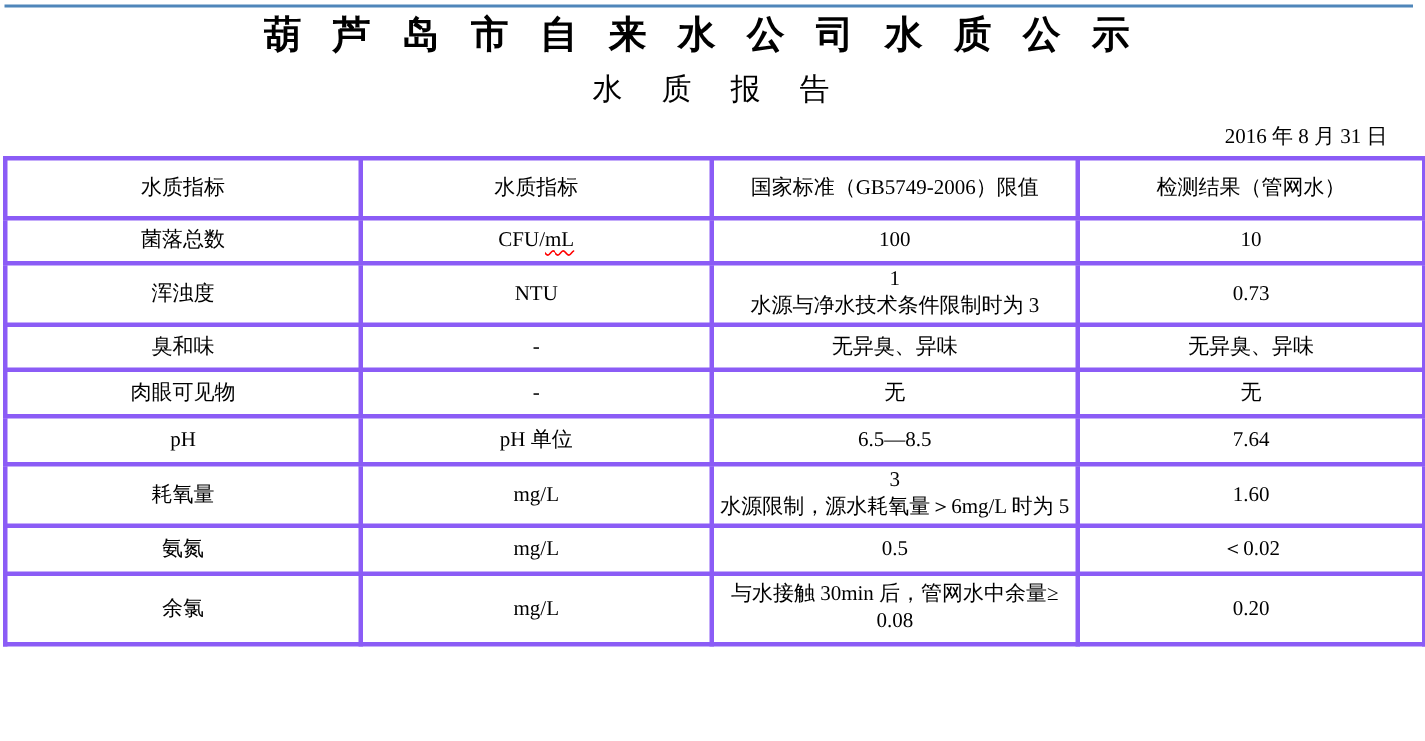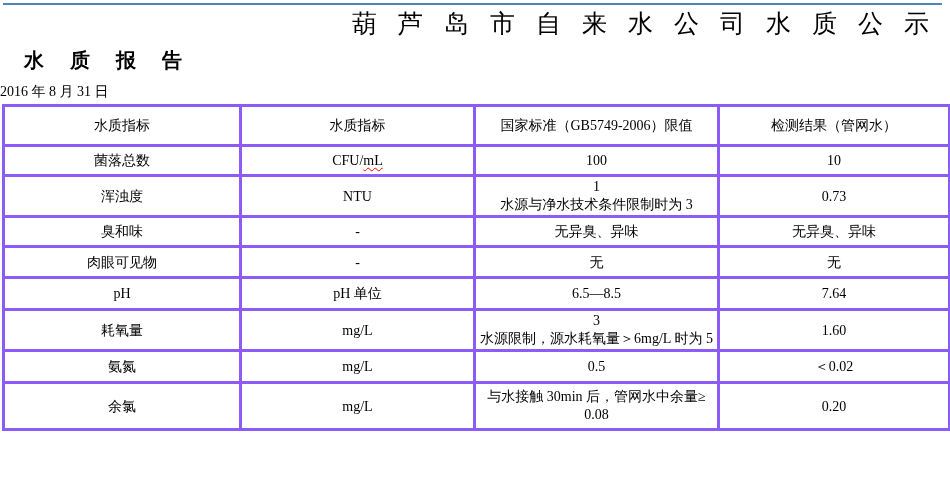--- a/index.html
+++ b/index.html
@@ -11,37 +11,37 @@
     color: #000;
     overflow: hidden;
   }
   .accent-line {
     position: absolute; top: 3px; left: 3px;
     width: 939px; height: 2px;
     background: #4f86ba;
   }
   .page-title {
     margin: 10px 0 0 0;
-    text-align: right;
-    font-size: 25px; font-weight: normal;
+    text-align: center;
+    font-size: 25px; font-weight: bold;
     letter-spacing: 21px; 
     line-height: 28px;
     white-space: nowrap;
   }
   .page-subtitle {
     margin: 11px 0 0 0;
-    text-align: left;
-    font-size: 20px; font-weight: bold;
+    text-align: center;
+    font-size: 20px; font-weight: normal;
     letter-spacing: 26px; padding-left: 24px;
     line-height: 22px;
     white-space: nowrap;
   }
   .report-date {
     margin: 13px 25px 4px 0;
-    text-align: left;
+    text-align: right;
     font-size: 14px; line-height: 16px;
   }
   table.wq-table {
     border-collapse: collapse;
     table-layout: fixed;
     margin-left: 2px;
     width: 946px;
   }
   .wq-table th, .wq-table td {
     border: 3px solid #8b5cf6;

